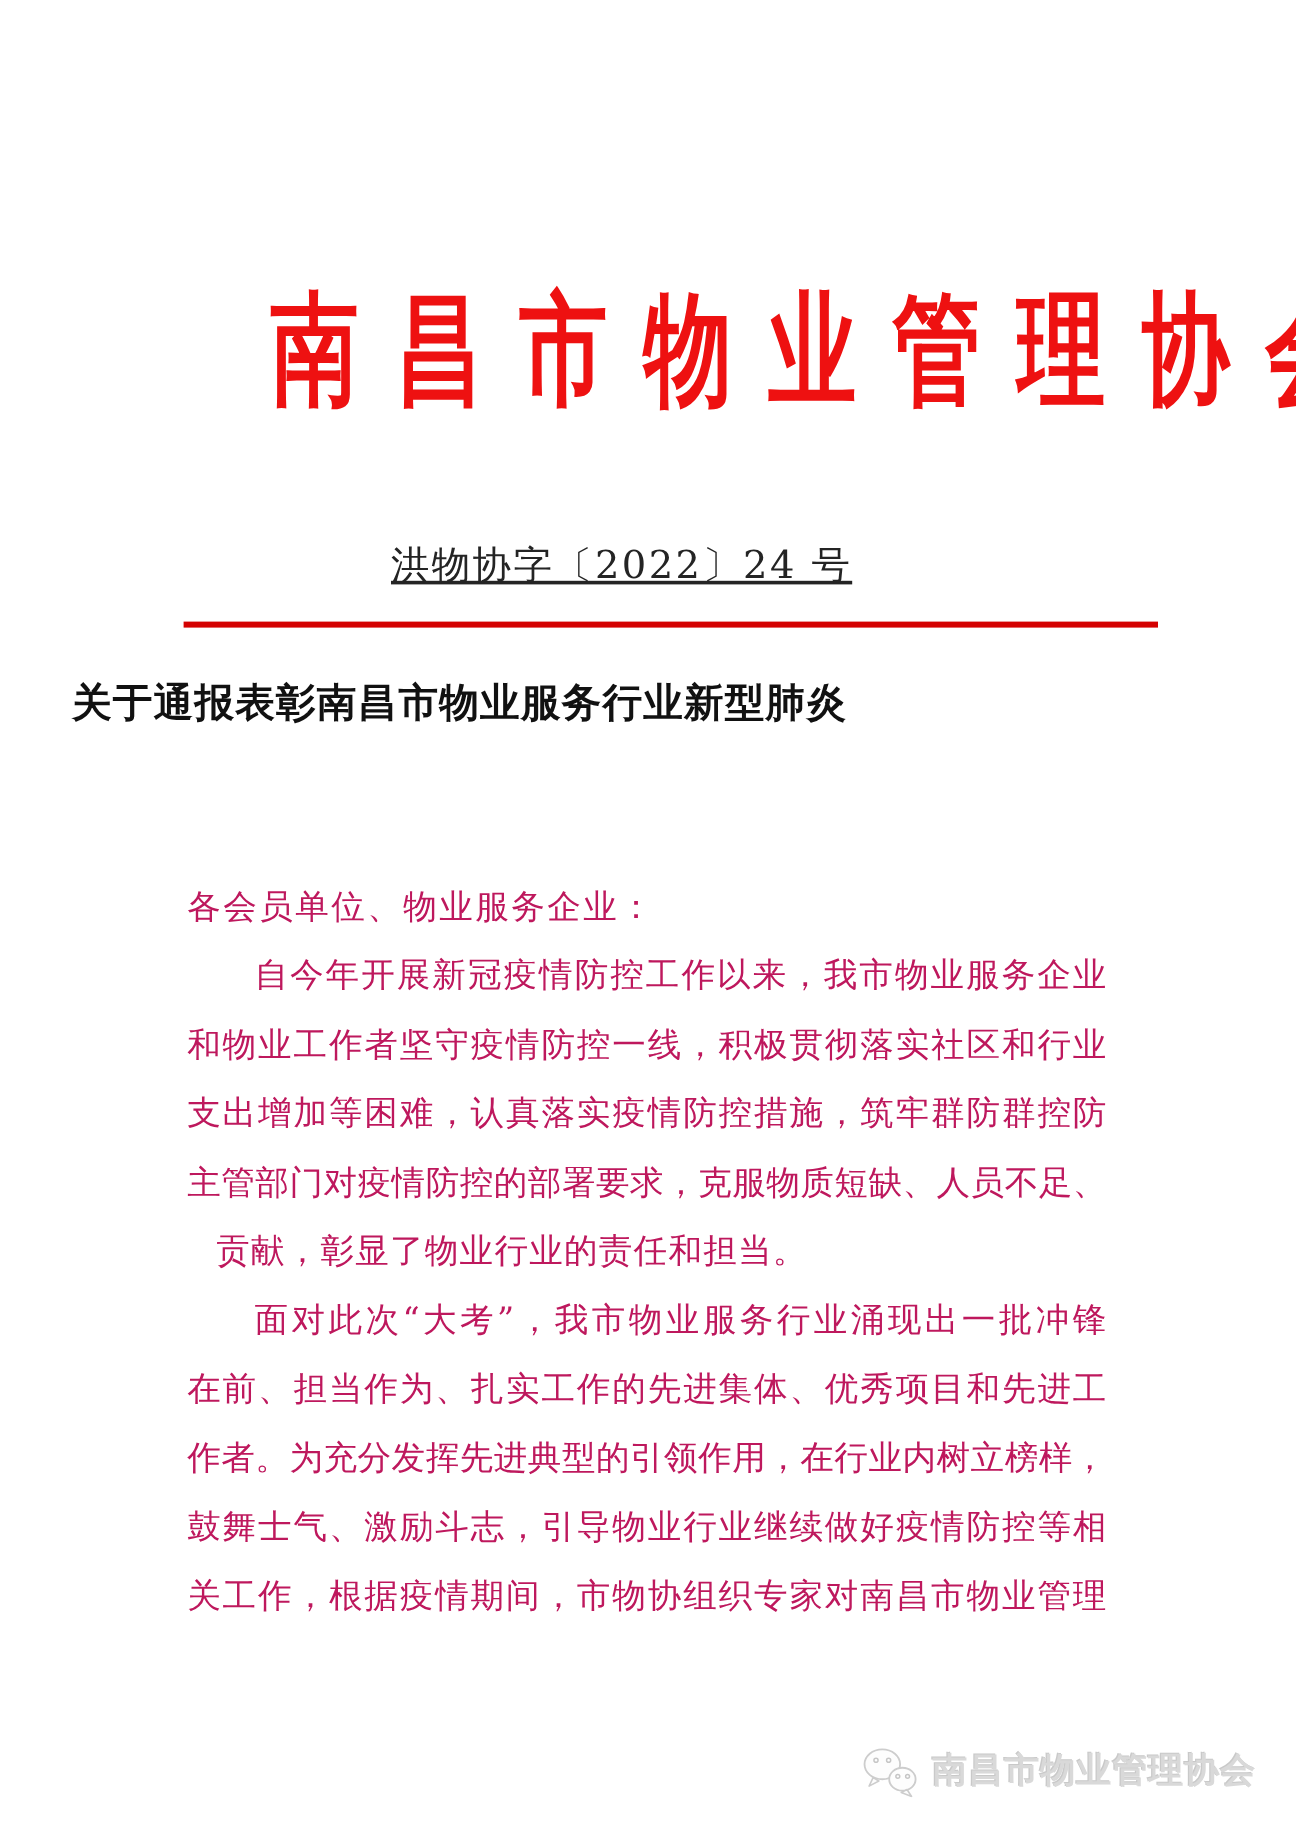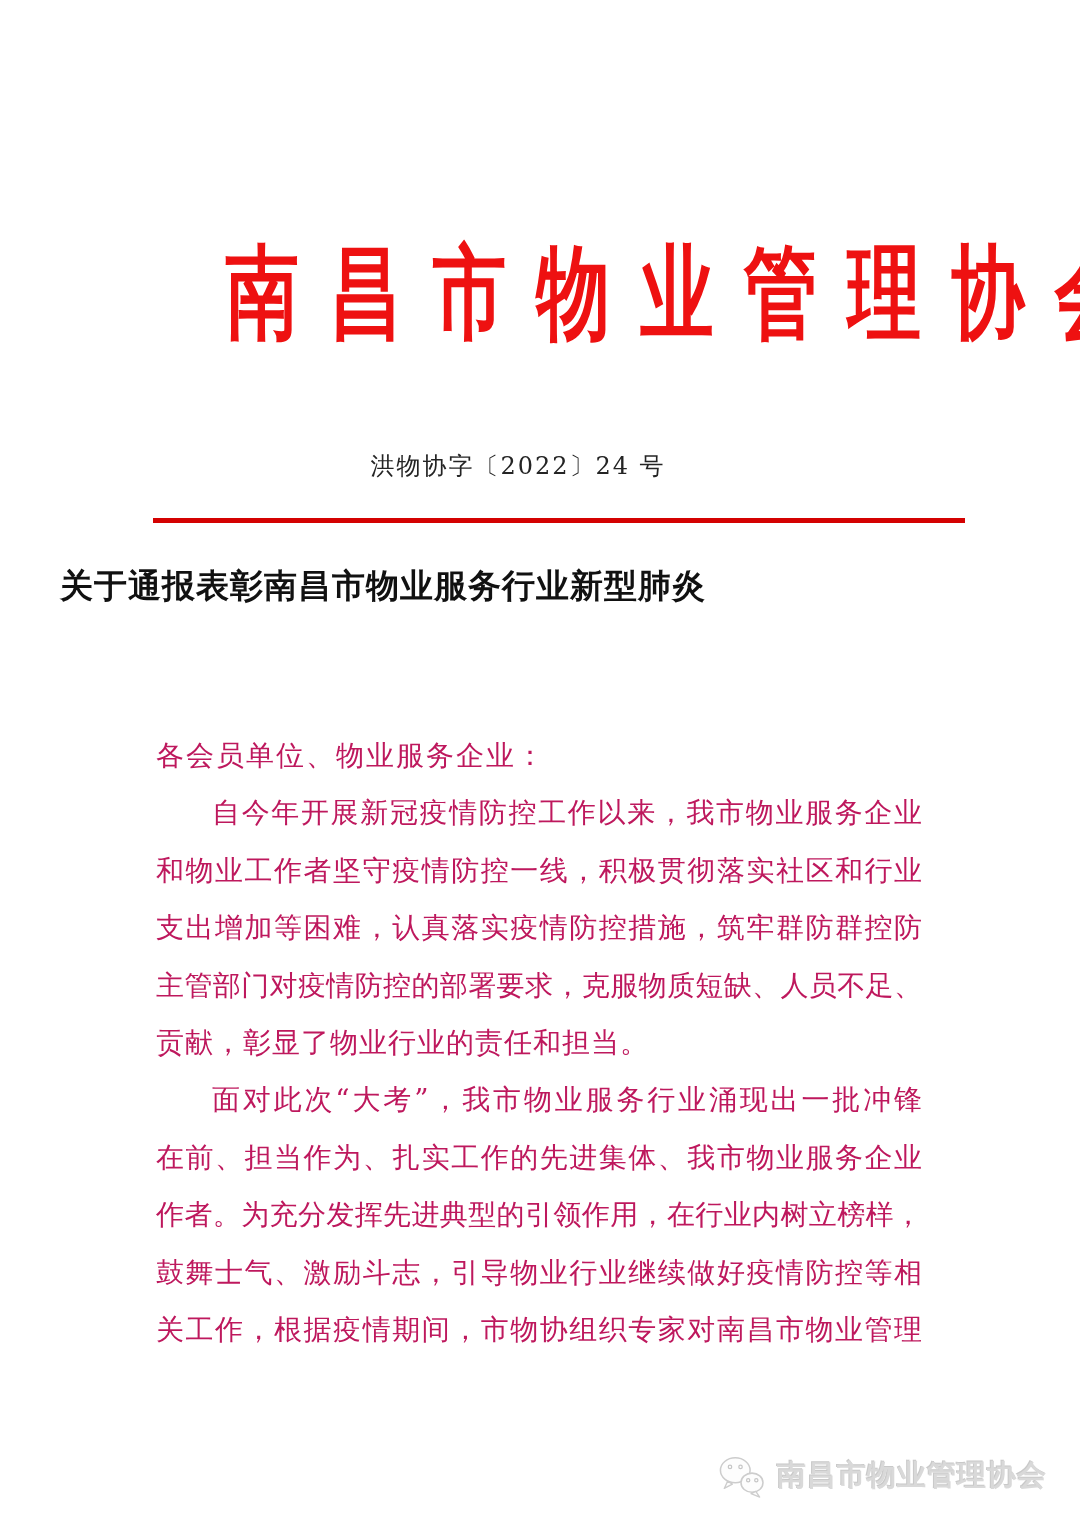--- a/index.html
+++ b/index.html
@@ -30,23 +30,24 @@
     margin-right: -42px;
     transform: scaleX(0.72);
     transform-origin: 50% 50%;
     white-space: nowrap;
   }
 
   
   .doc-number {
     position: absolute; top: 450px; left: 0; width: 1036px;
     text-align: center;
-    font-size: 24px;
+    font-size: 32px;
     letter-spacing: 2px;
     color: #242424;
+    text-decoration: underline;
   }
 
   
   .divider {
     position: absolute; top: 518px; left: 153px;
     width: 812px; height: 5px;
     background: #d40101;
   }
 
   
@@ -67,21 +68,21 @@
     font-size: 28px;
     color: #be185d;
   }
   .bline {
     height: 57.4px;
     line-height: 57.4px;
     text-align: justify;
     text-align-last: justify;
   }
   .bline.sal { text-align-last: left; letter-spacing: 2px; }
-  .bline.last { text-align-last: left; letter-spacing: 1px; }
+  .bline.last { text-align-last: left; letter-spacing: 1px; margin-left: 24px; }
   .bline.first { text-indent: 2em; }
 
   
   .footer {
     position: absolute; top: 1454px; right: 33px;
     display: flex; align-items: center; gap: 12px;
   }
   .wm-text {
     font-family: "DejaVu Sans", "Liberation Sans", sans-serif;
     font-weight: bold;
@@ -113,21 +114,21 @@
   <div class="body-block">
     <div class="bline sal">各会员单位、物业服务企业：</div>
 
     <div class="bline first">自今年开展新冠疫情防控工作以来，我市物业服务企业</div>
     <div class="bline">和物业工作者坚守疫情防控一线，积极贯彻落实社区和行业</div>
     <div class="bline">支出增加等困难，认真落实疫情防控措施，筑牢群防群控防</div>
     <div class="bline">主管部门对疫情防控的部署要求，克服物质短缺、人员不足、</div>
     <div class="bline last">贡献，彰显了物业行业的责任和担当。</div>
 
     <div class="bline first">面对此次“大考”，我市物业服务行业涌现出一批冲锋</div>
-    <div class="bline">在前、担当作为、扎实工作的先进集体、我市物业服务企业</div>
+    <div class="bline">在前、担当作为、扎实工作的先进集体、优秀项目和先进工</div>
     <div class="bline">作者。为充分发挥先进典型的引领作用，在行业内树立榜样，</div>
     <div class="bline">鼓舞士气、激励斗志，引导物业行业继续做好疫情防控等相</div>
     <div class="bline">关工作，根据疫情期间，市物协组织专家对南昌市物业管理</div>
   </div>
 
   <div class="footer">
     <svg class="wm-icon" width="48" height="44" viewBox="0 0 50 46" fill="none">
 
       <ellipse cx="19" cy="17" rx="15.5" ry="13" fill="#fdfdfd" stroke="#cdcdcd" stroke-width="1.6"></ellipse>
       <path d="M11 28.5 L7.5 36 L16 31.5 Z" fill="#fdfdfd" stroke="#cdcdcd" stroke-width="1.4" stroke-linejoin="round"></path>

